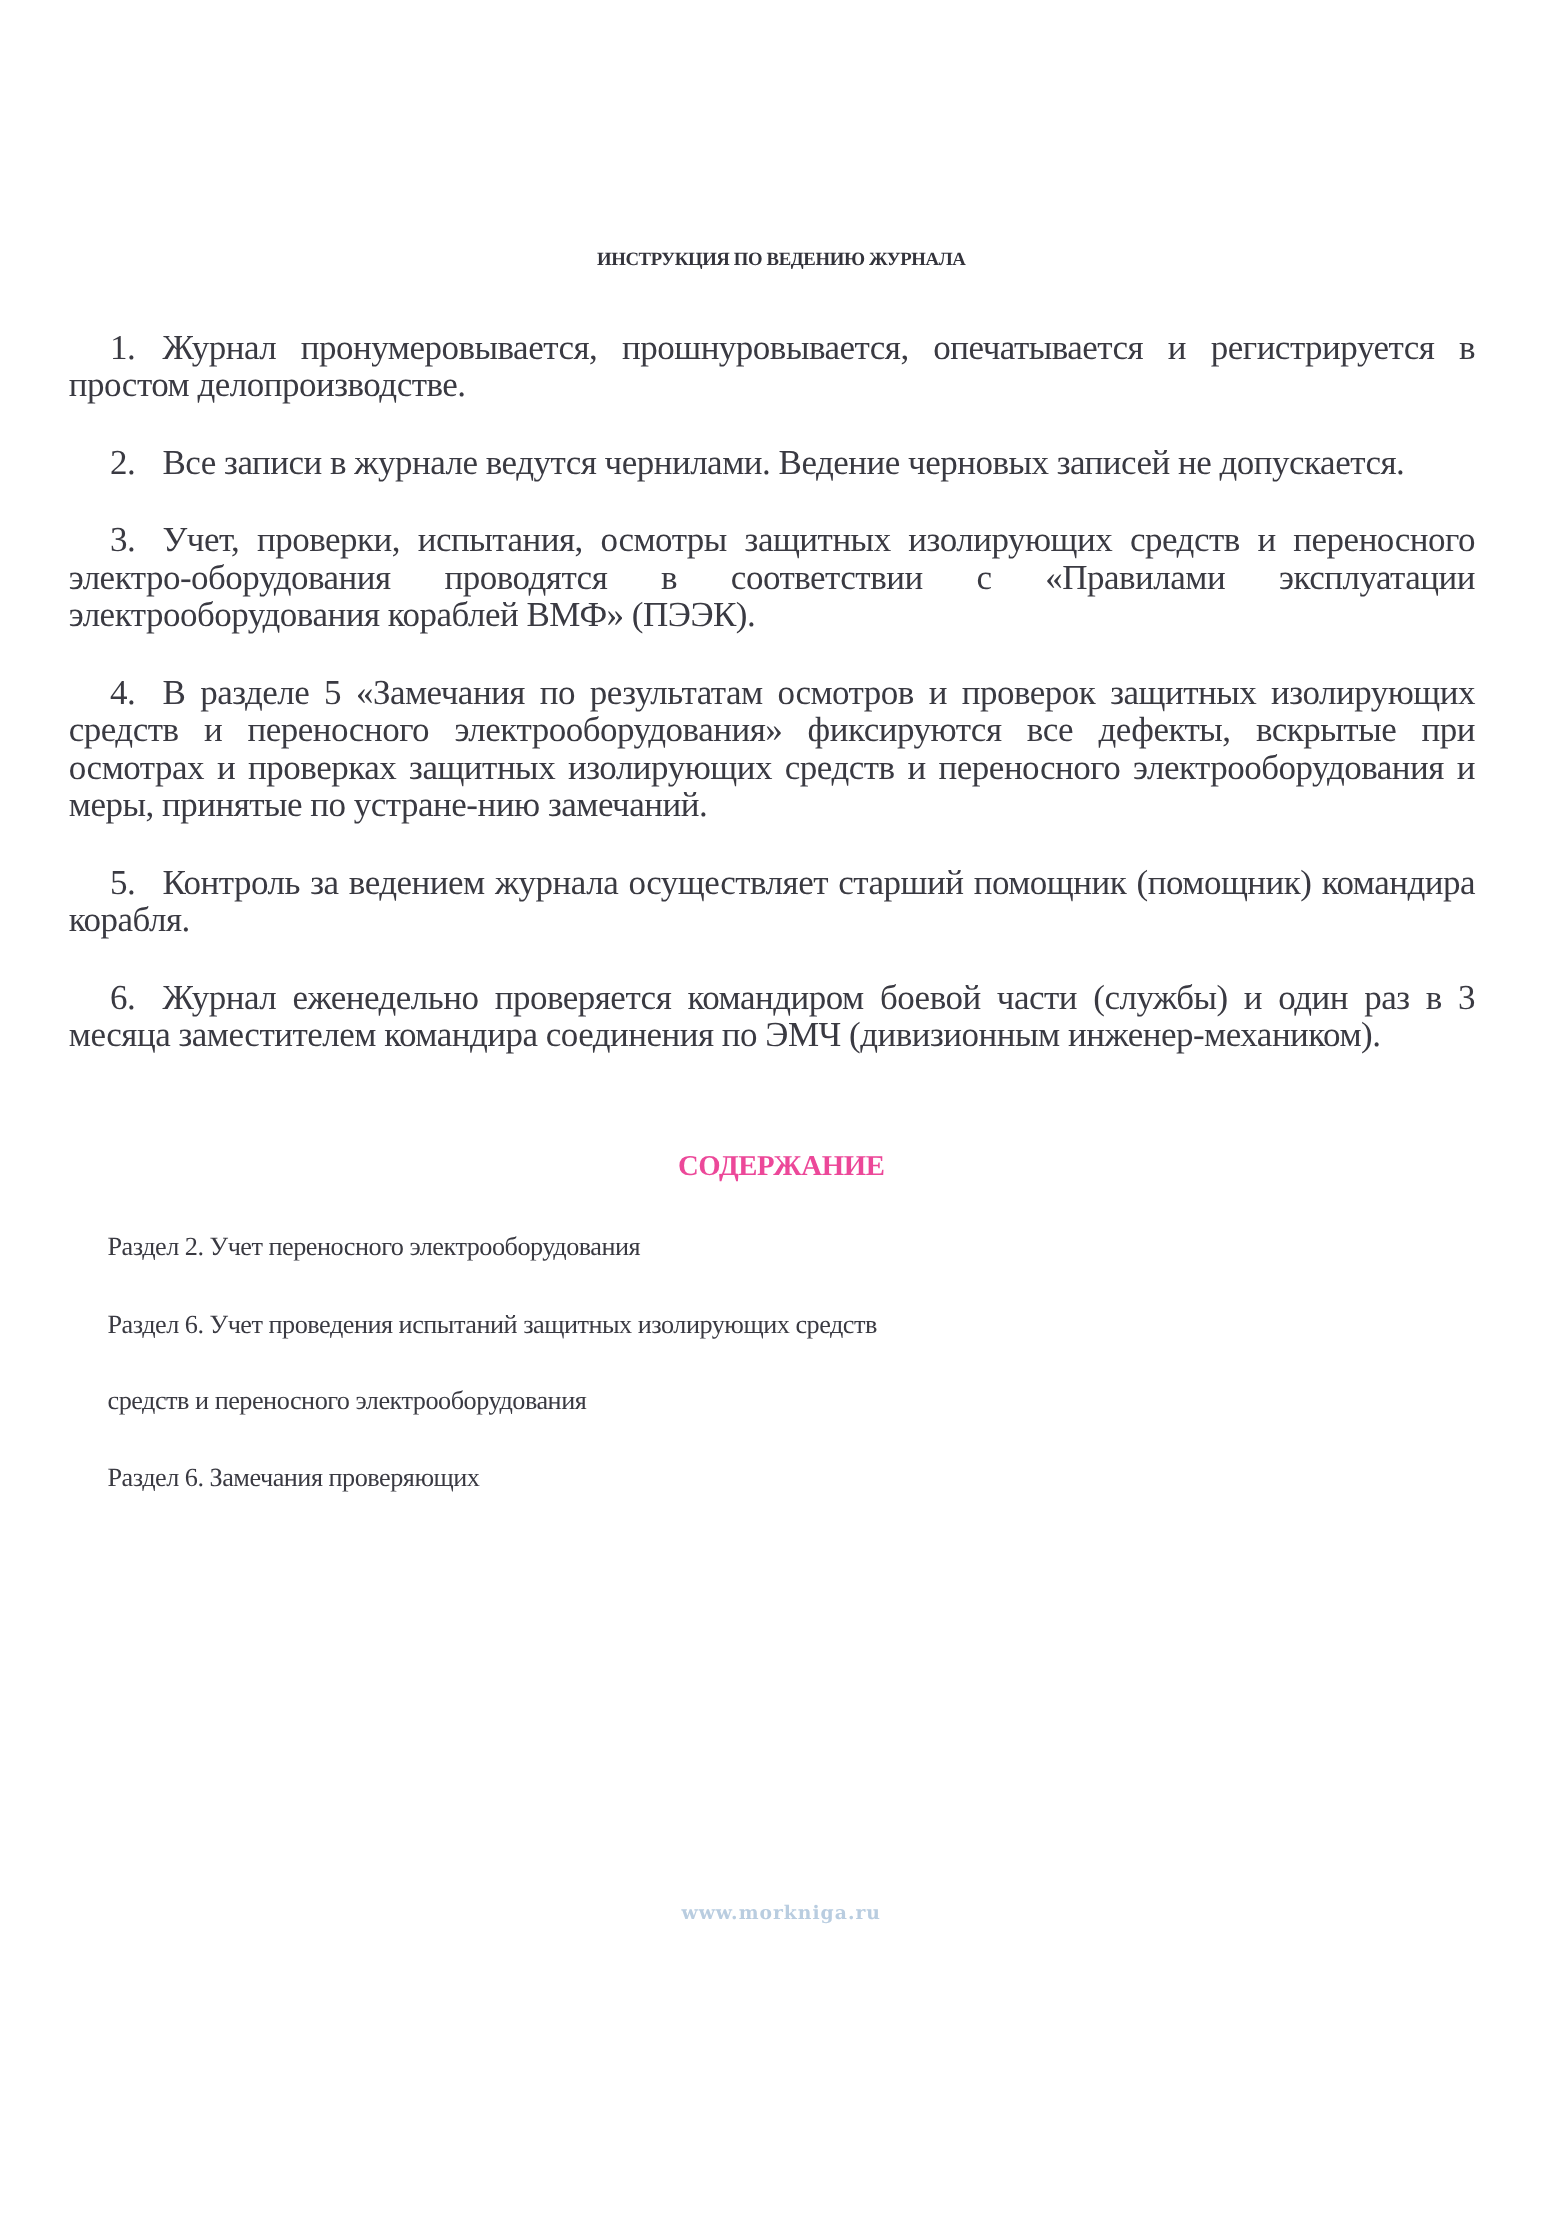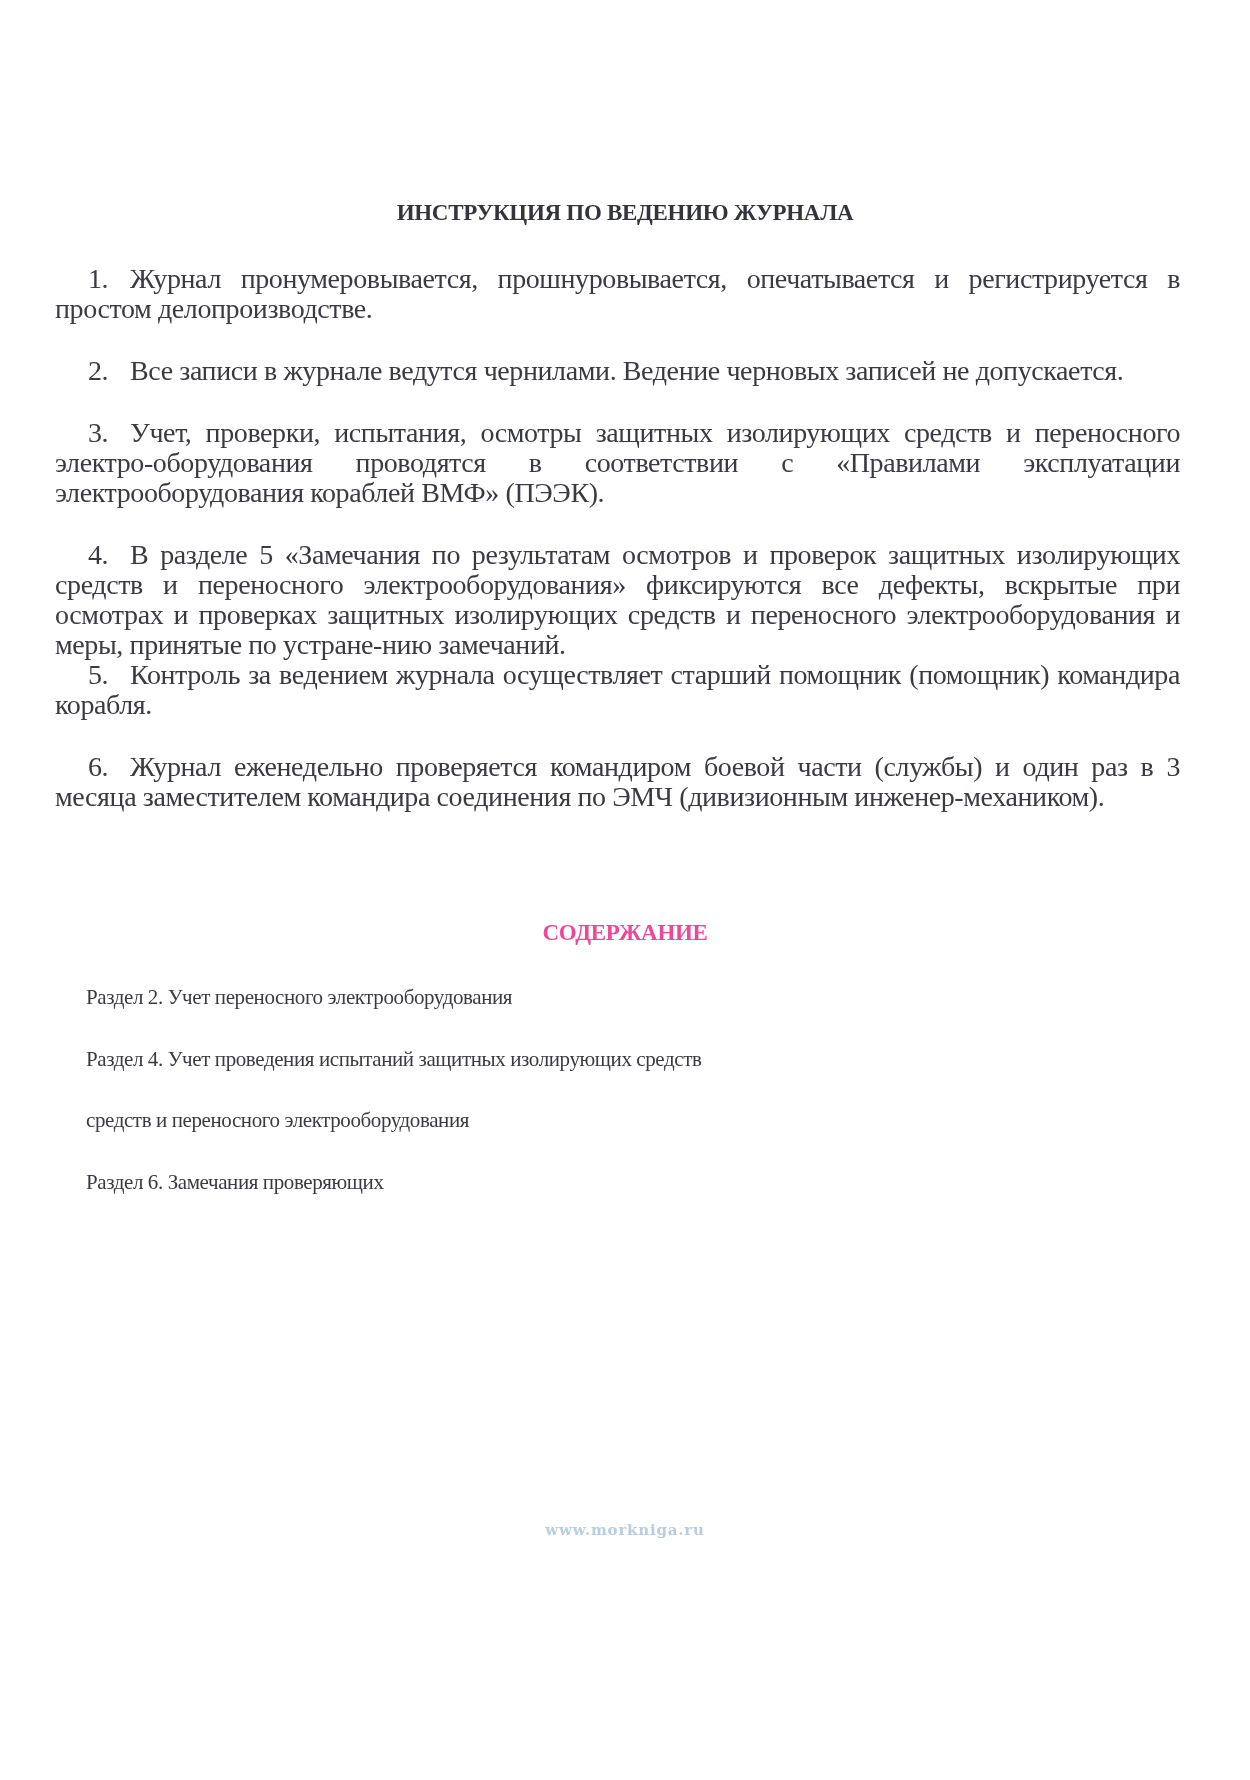--- a/index.html
+++ b/index.html
@@ -22,21 +22,21 @@
       height: 1780px;
       background: #ffffff;
     }
     .doc-title {
       position: absolute;
       left: 0;
       width: 1250px;
       top: 200px;
       text-align: center;
       font-weight: bold;
-      font-size: 23px;
+      font-size: 15px;
       letter-spacing: -0.3px;
       color: #34343c;
     }
     .instructions {
       position: absolute;
       left: 55px;
       width: 1125px;
       top: 264px;
       font-size: 28px;
       line-height: 30px;
@@ -49,21 +49,21 @@
     }
     .instruction-item .num {
       display: inline-block;
       width: 42px;
       text-indent: 0;
     }
     .instruction-item.i1 { margin-top: 0; }
     .instruction-item.i2 { margin-top: 32px; }
     .instruction-item.i3 { margin-top: 32px; }
     .instruction-item.i4 { margin-top: 32px; }
-    .instruction-item.i5 { }
+    .instruction-item.i5 { margin-top: 32px; }
     .instruction-item.i6 { margin-top: 32px; }
 
     .contents-title {
       position: absolute;
       left: 0;
       width: 1250px;
       top: 920px;
       text-align: center;
       font-weight: bold;
       font-size: 23px;
@@ -109,20 +109,20 @@
     <p class="instruction-item i3"><span class="num">3.</span><span>Учет, проверки, испытания, осмотры защитных изолирующих средств и переносного электро-оборудования проводятся в соответствии с «Правилами эксплуатации электрооборудования кораблей ВМФ» (ПЭЭК).</span></p>
     <p class="instruction-item i4"><span class="num">4.</span><span>В разделе 5 «Замечания по результатам осмотров и проверок защитных изолирующих средств и переносного электрооборудования» фиксируются все дефекты, вскрытые при осмотрах и проверках защитных изолирующих средств и переносного электрооборудования и меры, принятые по устране-нию замечаний.</span></p>
     <p class="instruction-item i5"><span class="num">5.</span><span>Контроль за ведением журнала осуществляет старший помощник (помощник) командира корабля.</span></p>
     <p class="instruction-item i6"><span class="num">6.</span><span>Журнал еженедельно проверяется командиром боевой части (службы) и один раз в 3 месяца заместителем командира соединения по ЭМЧ (дивизионным инженер-механиком).</span></p>
   </div>
 
   <div class="contents-title">СОДЕРЖАНИЕ</div>
 
   <div class="contents">
     <div class="contents-line">Раздел 2. Учет переносного электрооборудования</div>
-    <div class="contents-line">Раздел 4. Учет проведения испытаний защитных изолирующих средств</div>
+    <div class="contents-line">Раздел 6. Учет проведения испытаний защитных изолирующих средств</div>
     <div class="contents-line">средств и переносного электрооборудования</div>
     <div class="contents-line">Раздел 6. Замечания проверяющих</div>
   </div>
 
   <div class="watermark">www.morkniga.ru</div>
 
 </div>
 
 </body></html>

